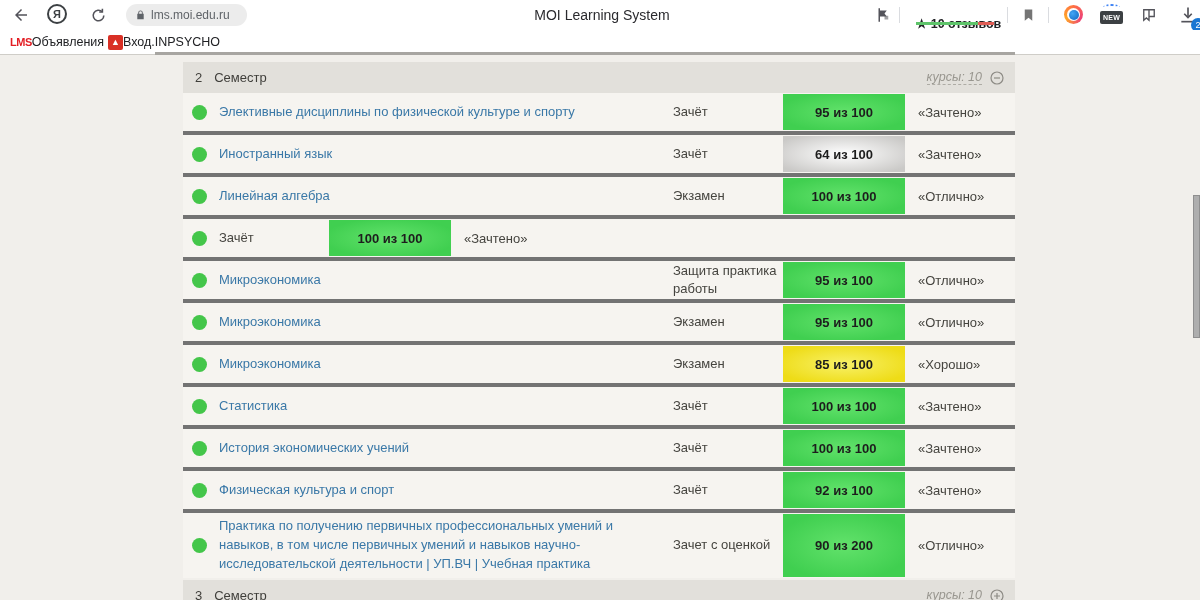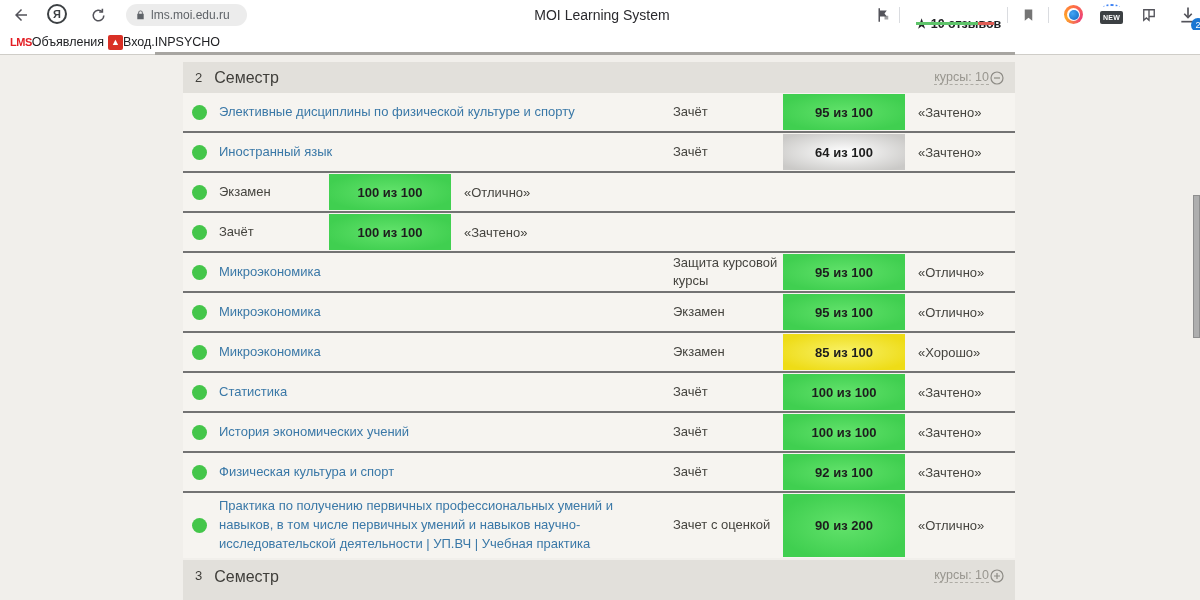--- a/index.html
+++ b/index.html
@@ -42,26 +42,26 @@
   .lms-logo{color:#e31e24;font-weight:bold;font-size:11px;letter-spacing:-.5px;}
   .inp-logo{width:15px;height:15px;background:#d93025;border-radius:2px;color:#fff;font-size:9px;
     display:flex;align-items:center;justify-content:center;}
   .chrome-divider{position:absolute;top:54px;left:0;width:1200px;height:1px;background:#cfcdc8;}
   .chrome-divider-dark{position:absolute;top:52px;left:155px;width:860px;height:3px;background:#a7a5a1;}
   
   .content{position:absolute;top:55px;left:0;width:1200px;height:545px;background:#f1efeb;}
   .gradebook{position:absolute;left:183px;top:7px;width:832px;}
   .band{display:flex;align-items:center;background:#e2e0db;height:31px;padding:0 10px 0 12px;box-sizing:border-box;}
   .band .num{font-size:13px;color:#3f3e3a;margin-right:12px;}
-  .band .sem{font-size:16px;color:#3f3e3a;}
+  .band .sem{font-size:13px;color:#3f3e3a;}
   .band .spacer{flex:1;}
-  .courses-link{font-size:12.5px;color:#98968f;border-bottom:1px dashed #aeaca5;cursor:pointer;}
+  .courses-link{font-size:12.5px;color:#98968f;border-bottom:1px dashed #aeaca5;margin-right:7px;cursor:pointer;font-style:italic;}
   .band-icon{color:#8d8b85;display:flex;}
   .row{display:flex;align-items:center;background:#f6f4f0;min-height:38px;}
-  .row + .row{border-top:2px solid #737373;}
+  .row + .row{border-top:4px solid #737373;}
   .dot{width:15px;height:15px;border-radius:50%;background:#44c64a;margin:0 12px 0 9px;flex:none;}
   .course{flex:1;font-size:13px;line-height:1.45;color:#3a78a7;text-decoration:none;padding:4px 8px 4px 0;}
   .atype{width:110px;flex:none;font-size:13px;color:#45443f;line-height:1.4;padding-right:4px;box-sizing:border-box;}
   .score{width:122px;flex:none;align-self:stretch;margin:1px 0;display:flex;align-items:center;justify-content:center;
     font-size:13px;font-weight:bold;color:#1d1d1d;}
   .level-green{background:radial-gradient(ellipse at center,#62e26b 0%,#40cf50 78%);}
   .level-silver{background:radial-gradient(ellipse at center,#ffffff 0%,#cac9c7 88%);}
   .level-gold{background:radial-gradient(ellipse at center,#f8f168 0%,#eedc17 82%);}
   .grade{width:110px;flex:none;font-size:13px;color:#45443f;padding-left:13px;box-sizing:border-box;}
   .footer-band{margin-top:2px;height:45px;align-items:flex-start;padding-top:8px;}
@@ -182,36 +182,37 @@
   <div class="row">
     <span class="dot"></span>
     <a class="course" href="#">Иностранный язык</a>
     <div class="atype">Зачёт</div>
     <div class="score level-silver">64 из 100</div>
     <div class="grade">«Зачтено»</div>
   </div>
 
   <div class="row">
     <span class="dot"></span>
+    <a class="course" href="#">Линейная алгебра</a>
     <div class="atype">Экзамен</div>
     <div class="score level-green">100 из 100</div>
     <div class="grade">«Отлично»</div>
   </div>
 
   <div class="row">
     <span class="dot"></span>
     <div class="atype">Зачёт</div>
     <div class="score level-green">100 из 100</div>
     <div class="grade">«Зачтено»</div>
   </div>
 
   <div class="row">
     <span class="dot"></span>
     <a class="course" href="#">Микроэкономика</a>
-    <div class="atype">Защита курсовой курсы</div>
+    <div class="atype">Защита практика работы</div>
     <div class="score level-green">95 из 100</div>
     <div class="grade">«Отлично»</div>
   </div>
 
   <div class="row">
     <span class="dot"></span>
     <a class="course" href="#">Микроэкономика</a>
     <div class="atype">Экзамен</div>
     <div class="score level-green">95 из 100</div>
     <div class="grade">«Отлично»</div>

